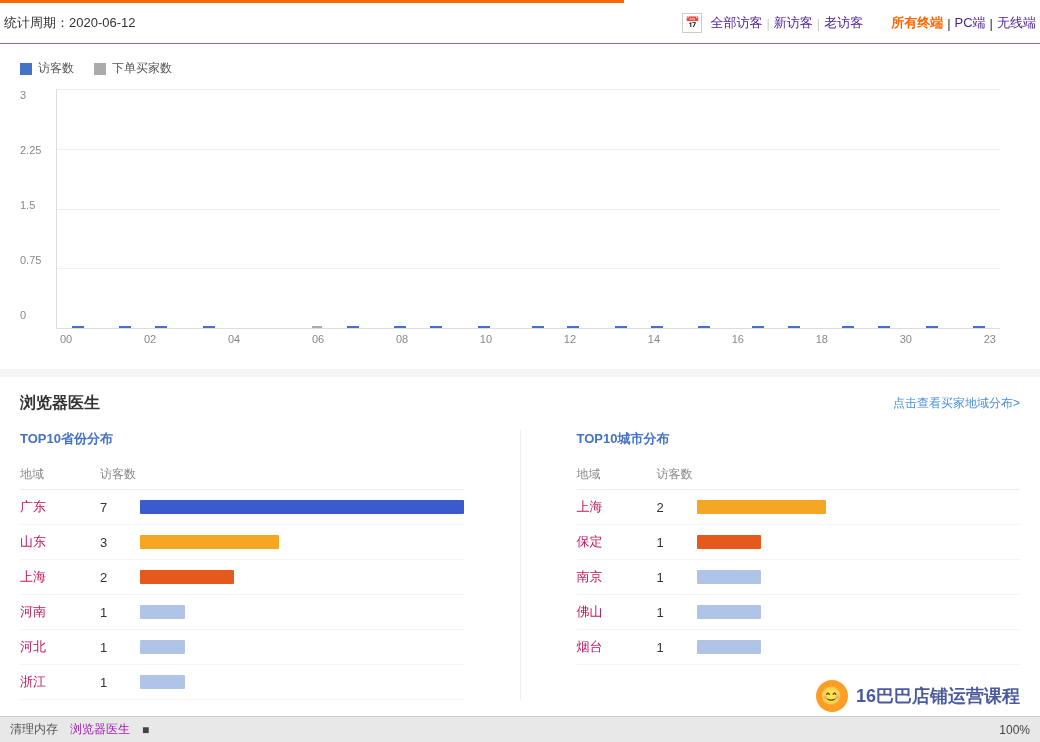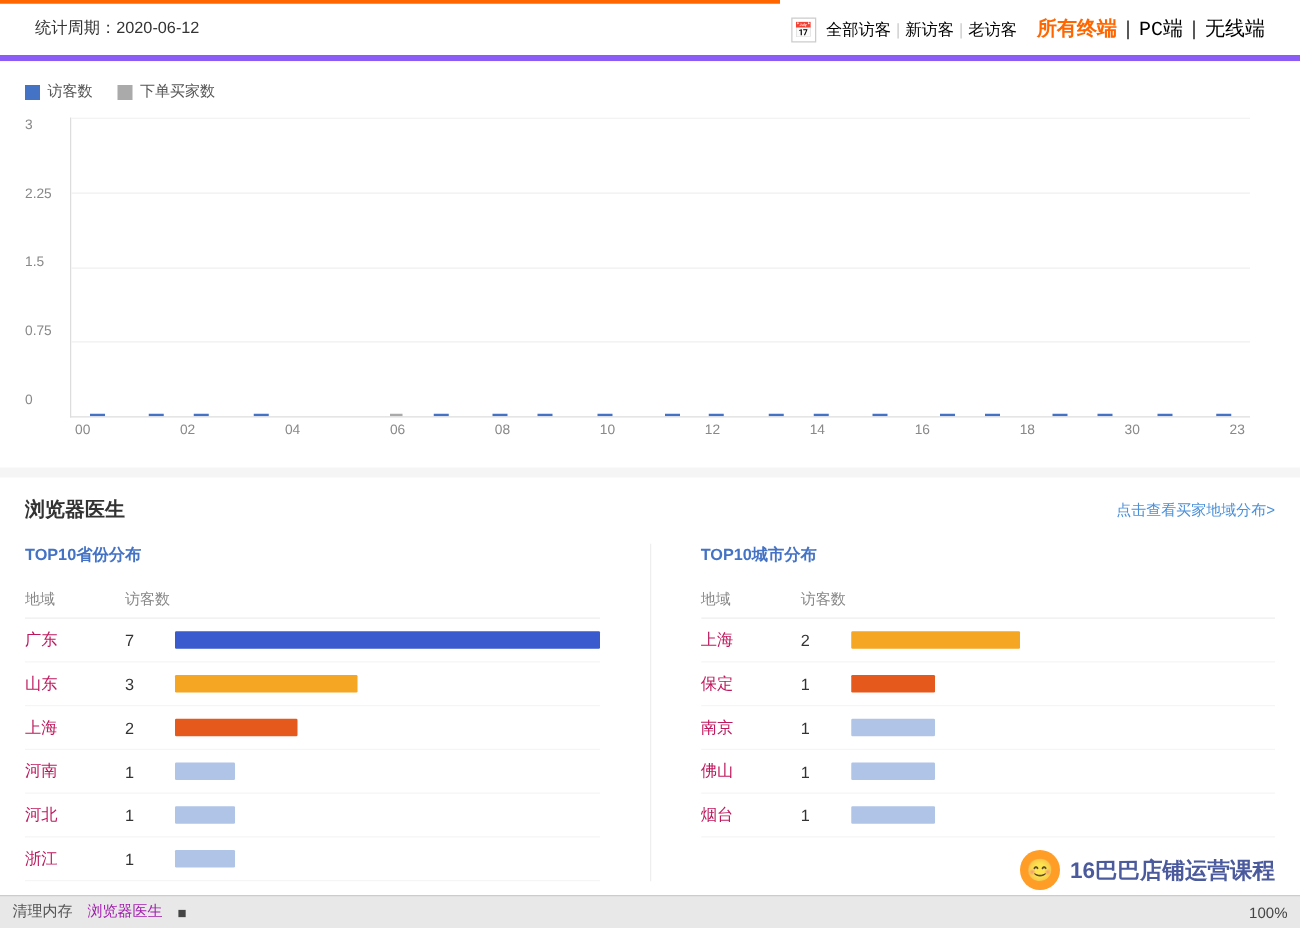--- a/index.html
+++ b/index.html
@@ -11,24 +11,24 @@
     }
     .page-wrapper {
       width: 1040px;
       background: #fff;
       min-height: 742px;
     }
 
     
     .header-bar {
       display: flex;
-      align-items: flex-start;
+      align-items: center;
       justify-content: space-between;
-      padding: 10px 28px;
-      border-bottom: 5px solid #8b5cf6;
+      padding: 10px 4px;
+      border-bottom: 1px solid #8b5cf6;
       background: #fff;
     }
     .stat-period {
       font-size: 13px;
       color: #333;
     }
     .header-controls {
       display: flex;
       align-items: center;
       gap: 8px;
@@ -47,34 +47,33 @@
     .filter-links {
       display: flex;
       align-items: center;
       gap: 4px;
       font-size: 13px;
     }
     .filter-links span.sep {
       color: #ccc;
     }
     .filter-link {
-      color: #000000;
+      color: #4c1d95;
       cursor: pointer;
     }
     .filter-link.active {
       color: #ff6600;
       font-weight: bold;
     }
     .device-links {
       display: flex;
       align-items: center;
       gap: 4px;
-      font-size: 16px;
-      margin-left: 8px;
-      font-family: Liberation Mono, monospace;
+      font-size: 13px;
+      margin-left: 20px;
     }
 
     
     .chart-section {
       background: #fff;
       padding: 16px 20px;
       margin-bottom: 8px;
     }
     .chart-legend {
       display: flex;
@@ -129,21 +128,21 @@
       color: #333;
     }
     .region-link {
       font-size: 12px;
       color: #4a90d9;
       cursor: pointer;
     }
 
     .region-tables {
       display: flex;
-      gap: 40px;
+      gap: 56px;
     }
 
     .region-table {
       flex: 1;
     }
 
     .sub-title {
       font-size: 13px;
       color: #4472c4;
       margin-bottom: 12px;

